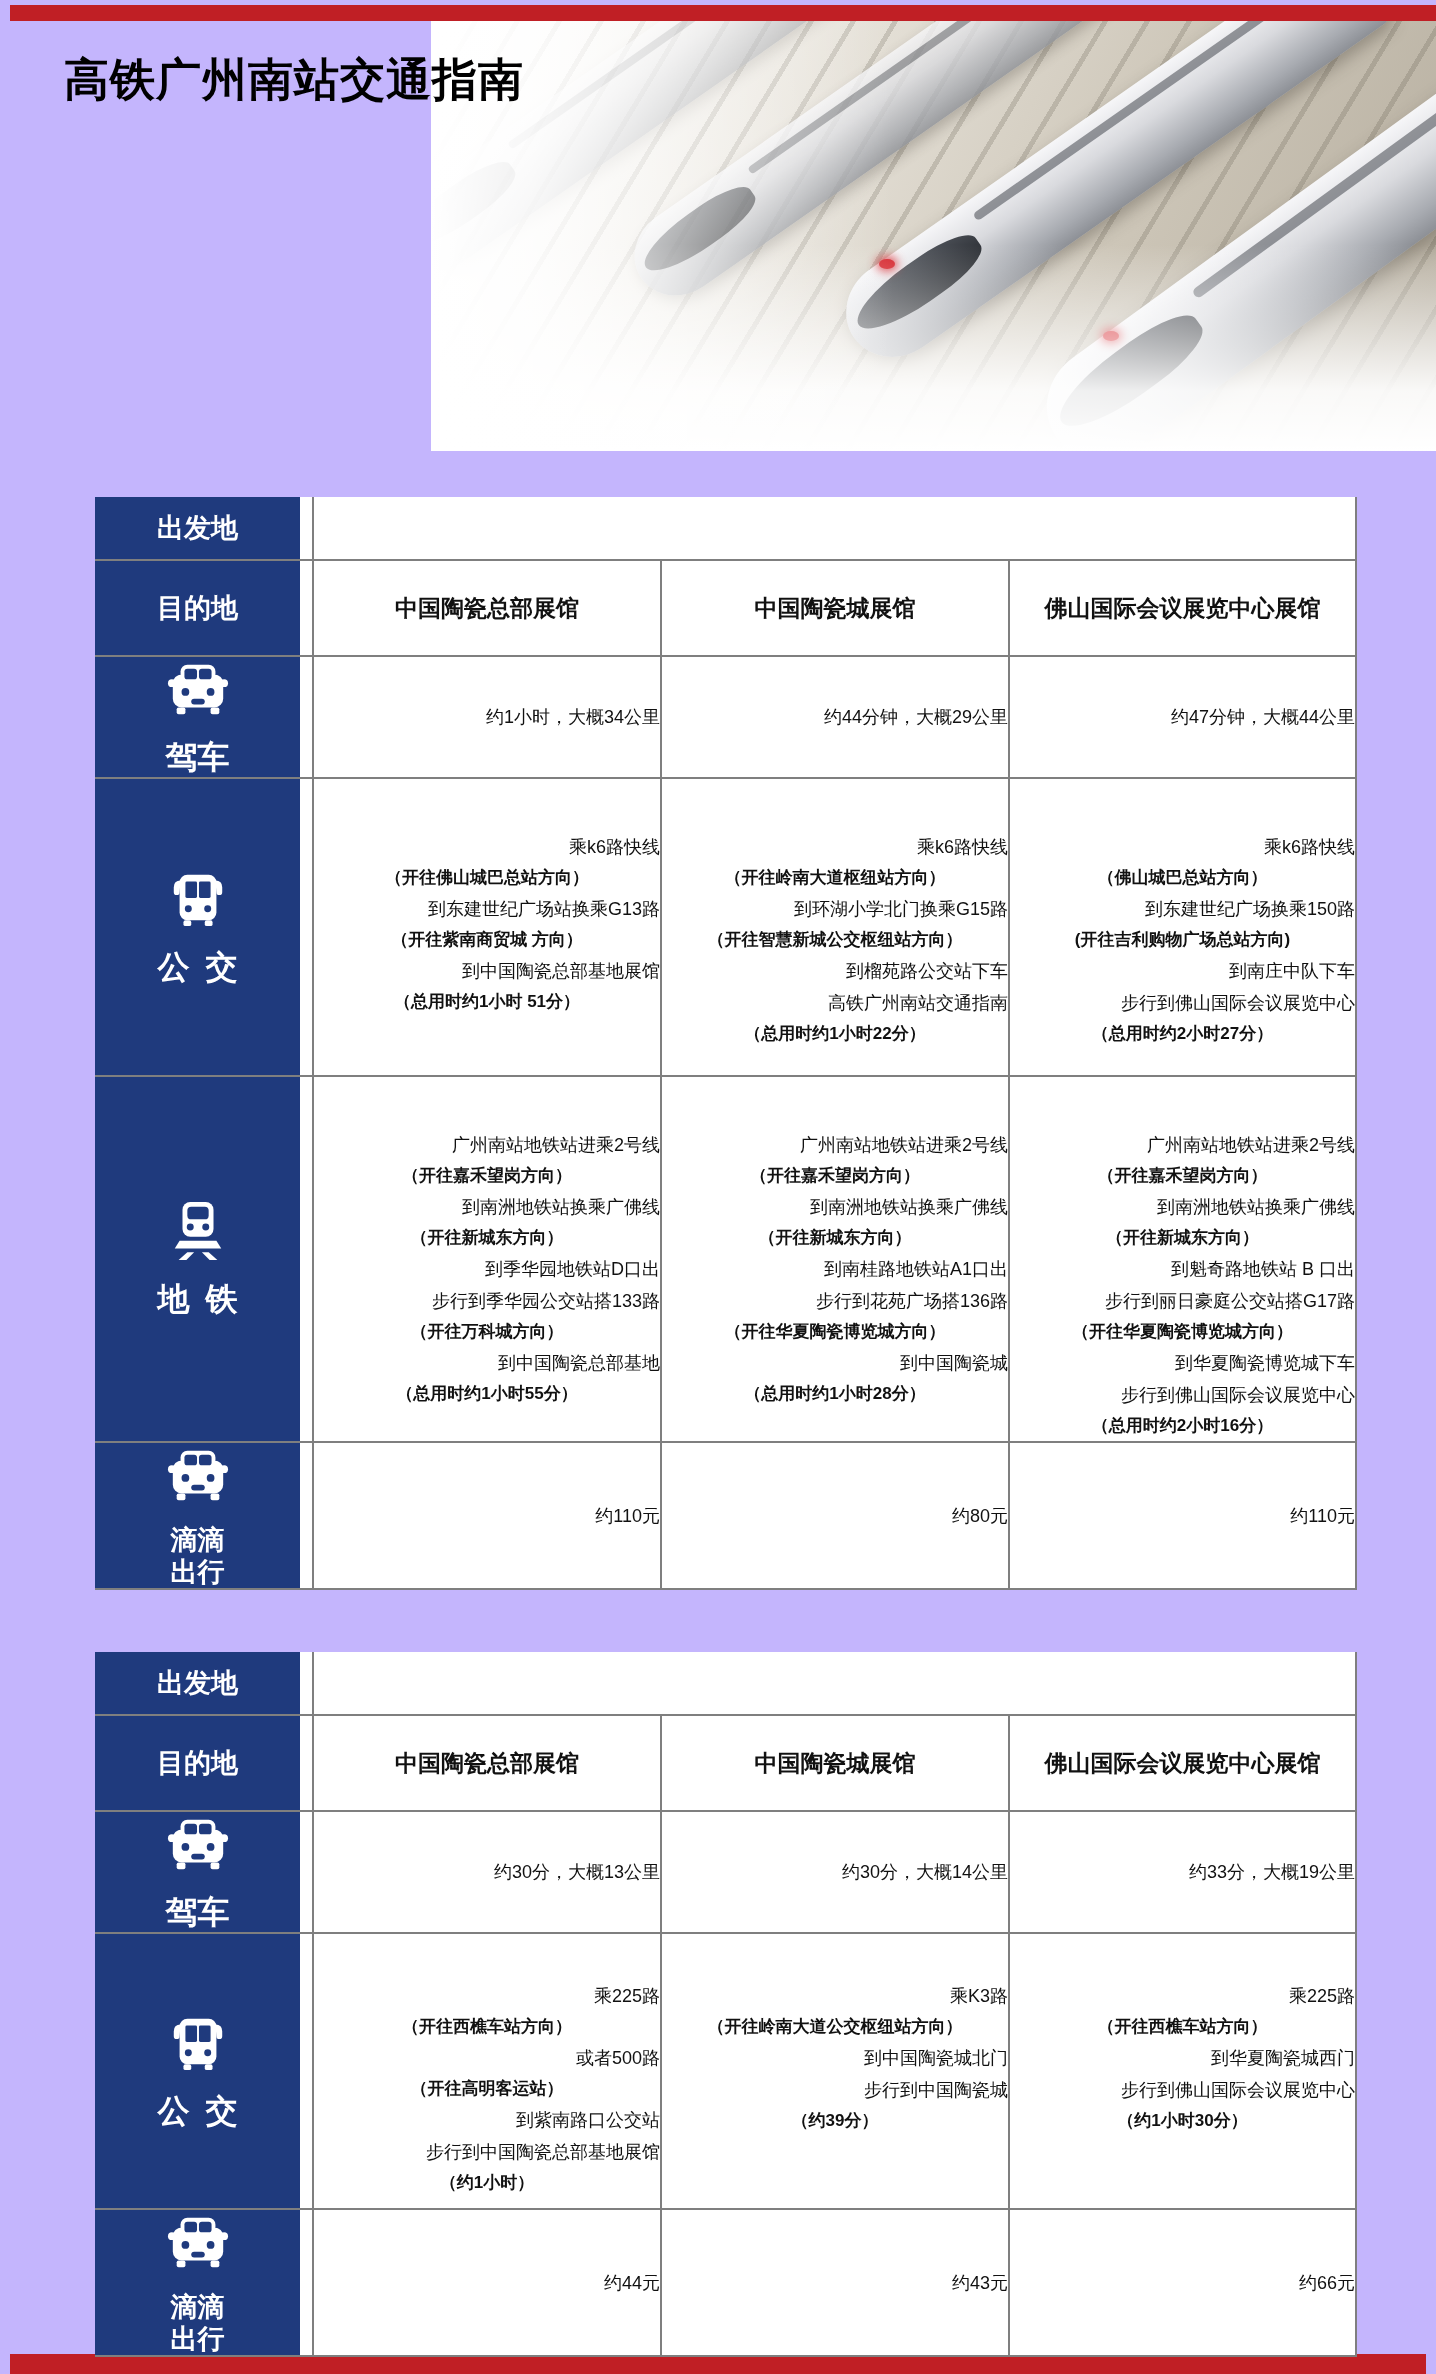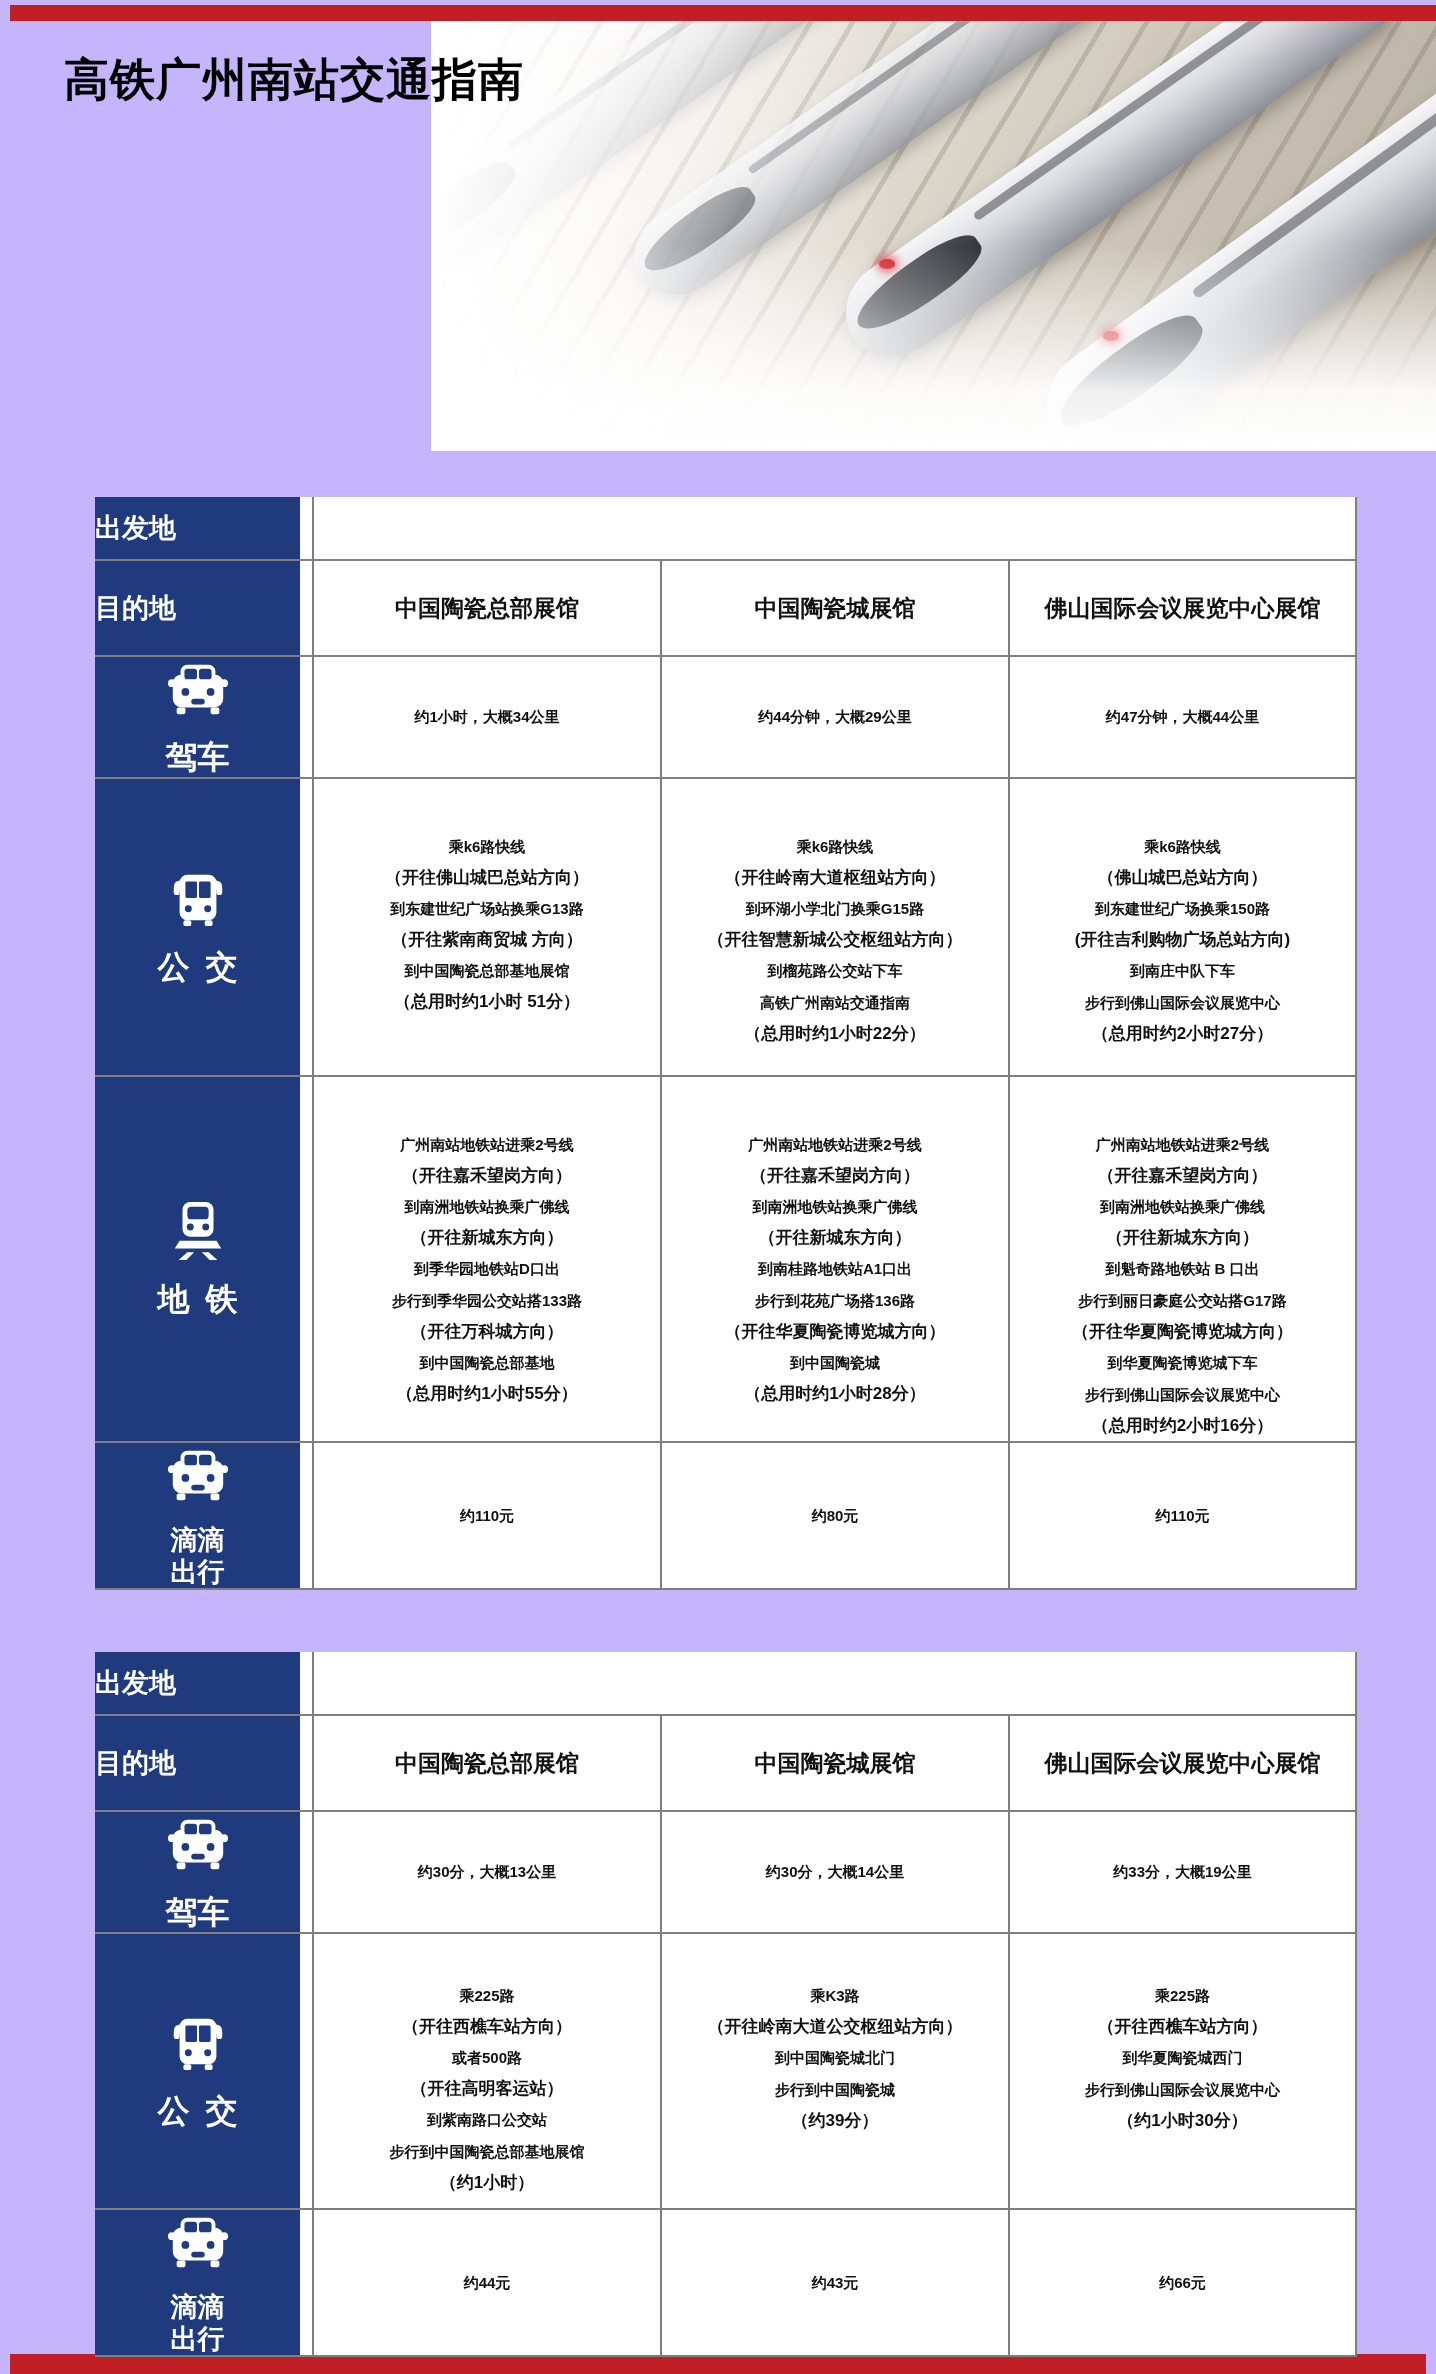--- a/index.html
+++ b/index.html
@@ -35,36 +35,36 @@
 
   
   table.ttable{ position:absolute; left:95px; width:1262px; border-collapse:separate; border-spacing:0;
                 table-layout:fixed; z-index:1; }
   #t1{ top:497px; } #t2{ top:1652px; }
   td{ border-bottom:2px solid var(--grid); vertical-align:middle; }
   td.data{ border-left:2px solid var(--grid); background:#fff; }
   td.data:last-child{ border-right:2px solid var(--grid);margin-left:37px; }
   td.gutter{ background:#fff; }
   .blue{ background:var(--blue); color:#fff; }
-  td.lbl{ font-weight:700; font-size:27px; }
+  td.lbl{ text-align:center; font-weight:700; font-size:27px; }
   td.origin{ text-align:center; font-size:42px; font-weight:700; letter-spacing:8px; }
   td.dest{ text-align:center; font-weight:700; font-size:23px; color:#111; }
   td.cell{ text-align:center; }
   .r-origin td{ height:64px; }
   .r-dest td{ height:96px; }
   .r-drive td{ height:86px; }
   .r-bus td{ height:298px; }
   .r-metro td{ height:340px; }
   .r-didi td{ height:122px; }
   .t2 .r-bus td{ height:276px; }
   .t2 .r-didi td{ height:78px; }
   .r-bus td.cell,.r-metro td.cell{ vertical-align:top; padding-top:52px; }
   .t2 .r-bus td.cell{ padding-top:46px; }
   .ln{ color:#111; }
-  .ln.main{ font-size:15px; font-weight:700; line-height:32px; }
+  .ln.main{ font-size:18px; font-weight:400; line-height:32px;text-align:right; }
   .ln.sub{ font-size:17px; font-weight:700; line-height:30px; }
   .mw{ display:flex; align-items:center; justify-content:center; gap:20px;flex-direction:column; }
   .ic svg{ width:62px; height:62px; display:block; }
   .mt{ display:flex; flex-direction:column; font-weight:700; font-size:32px; line-height:1.18; }
   .mt.bus .ml,.mt.metro .ml{ letter-spacing:16px; margin-right:-16px; }
   .mt.didi .ml{ font-size:27px; }
 </style>
 </head>
 <body>
 

